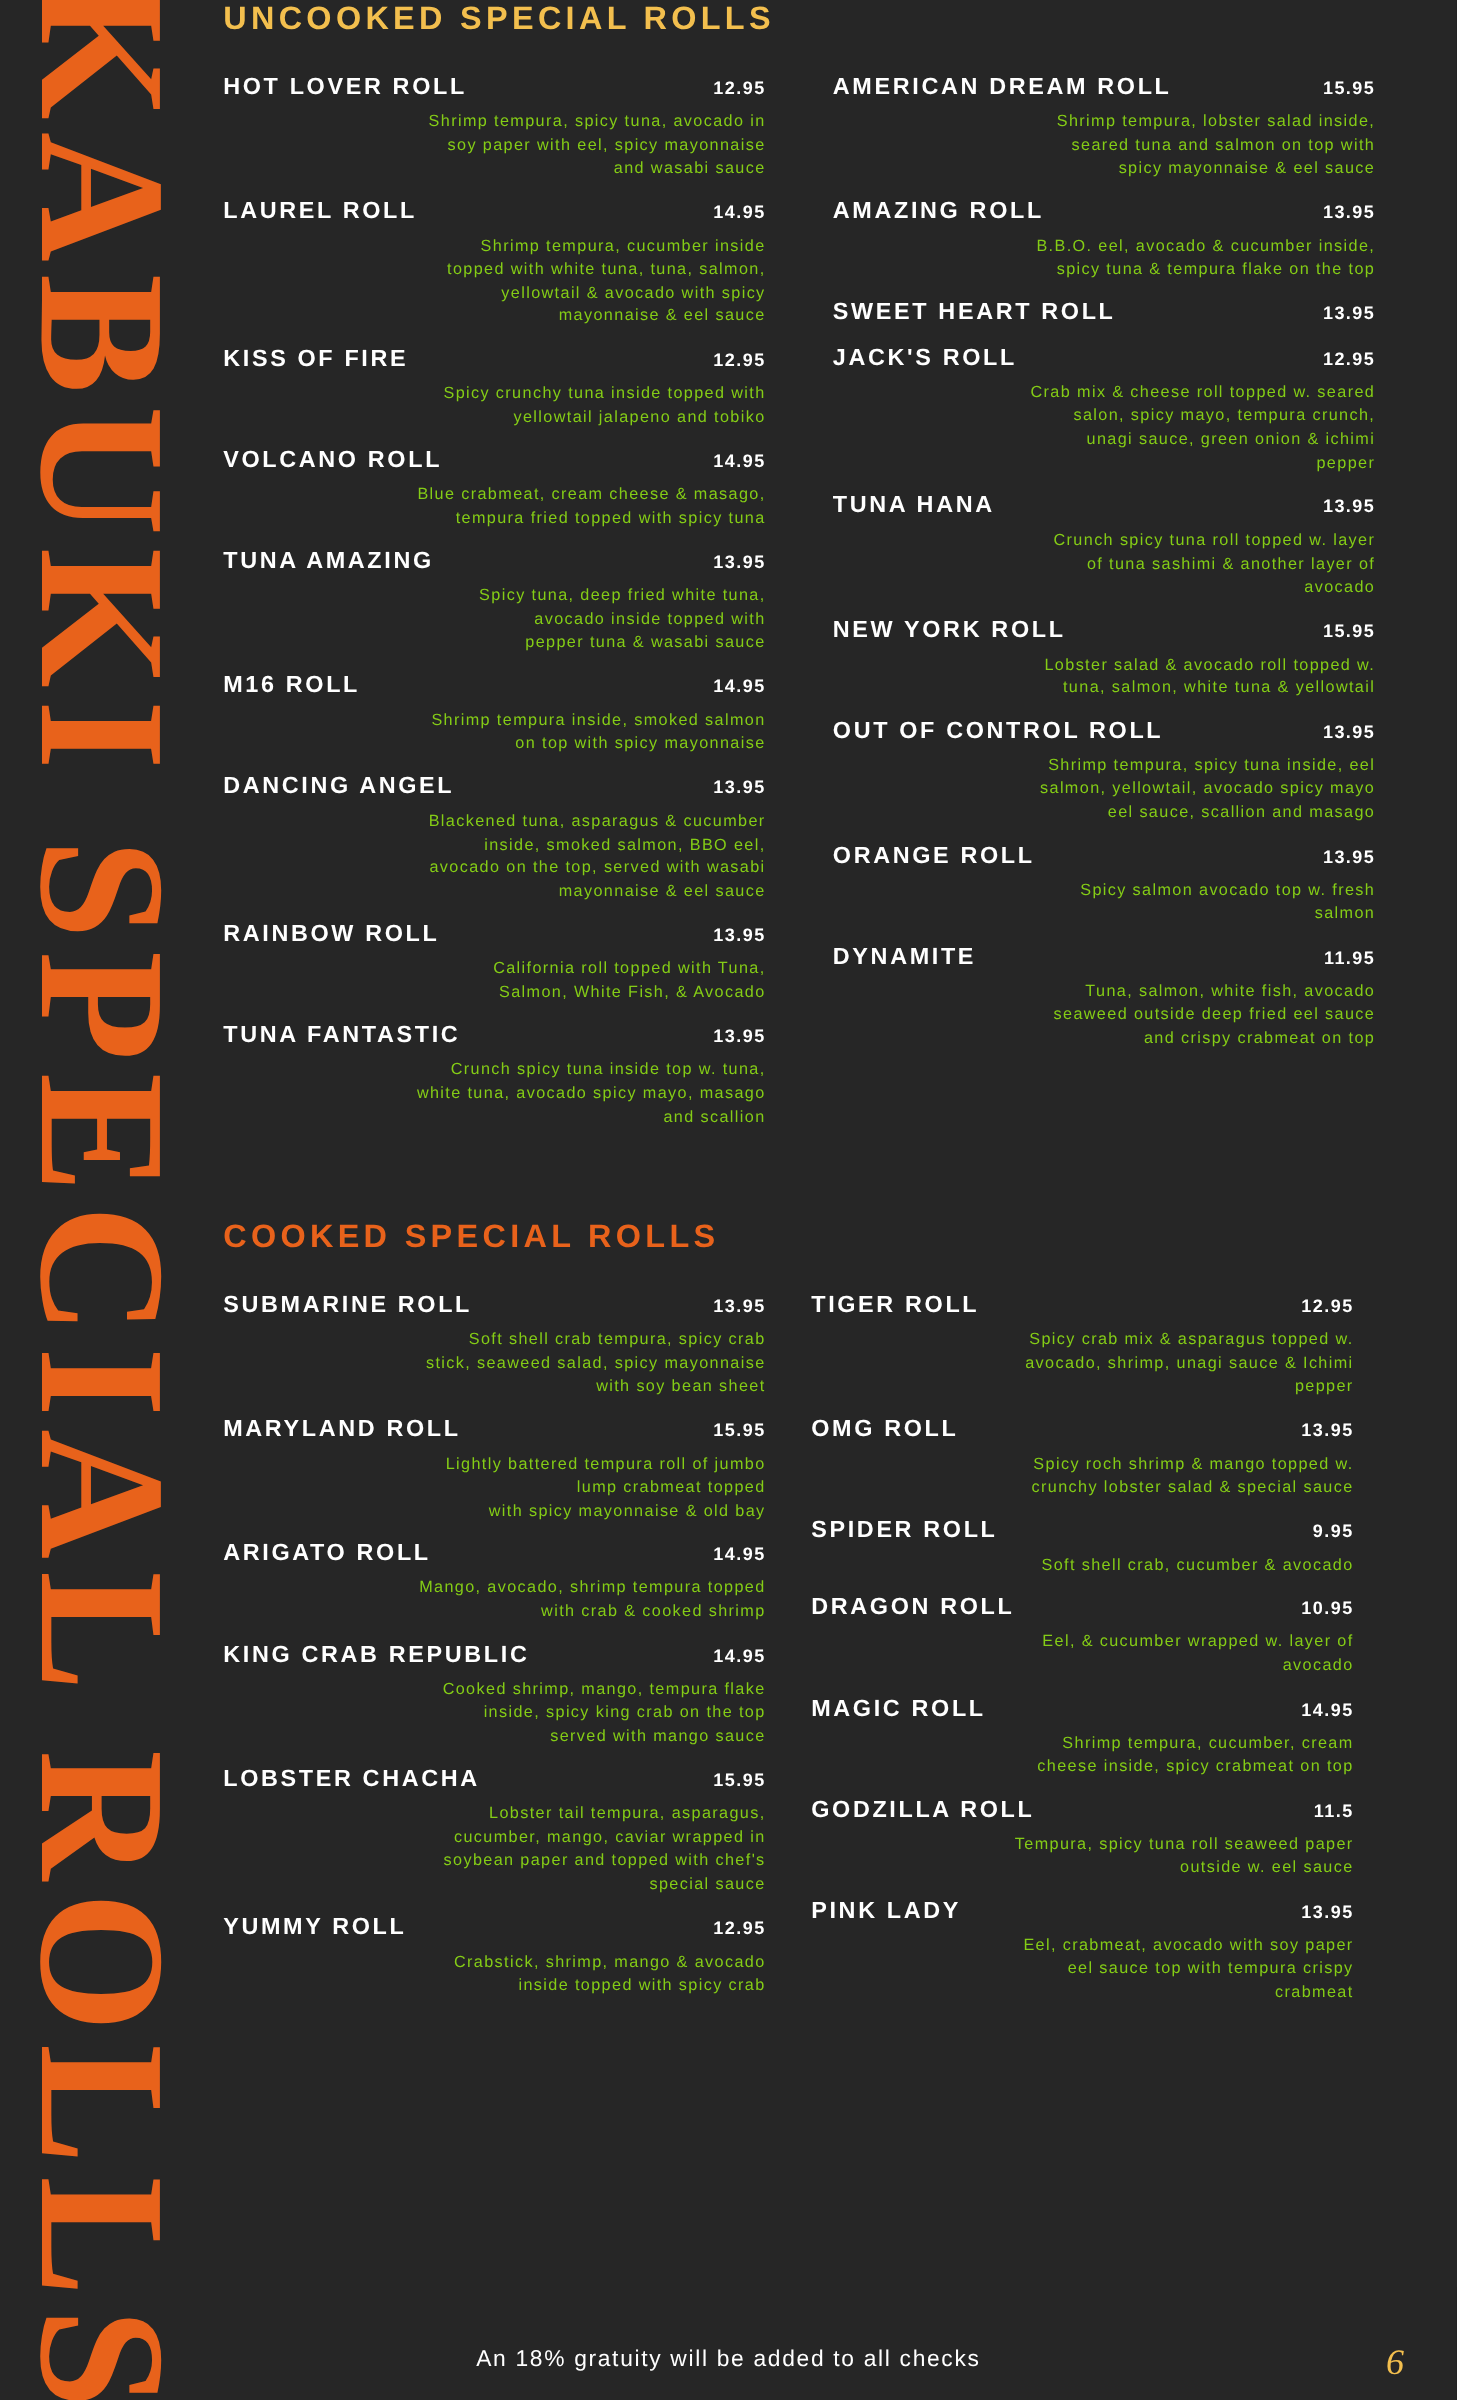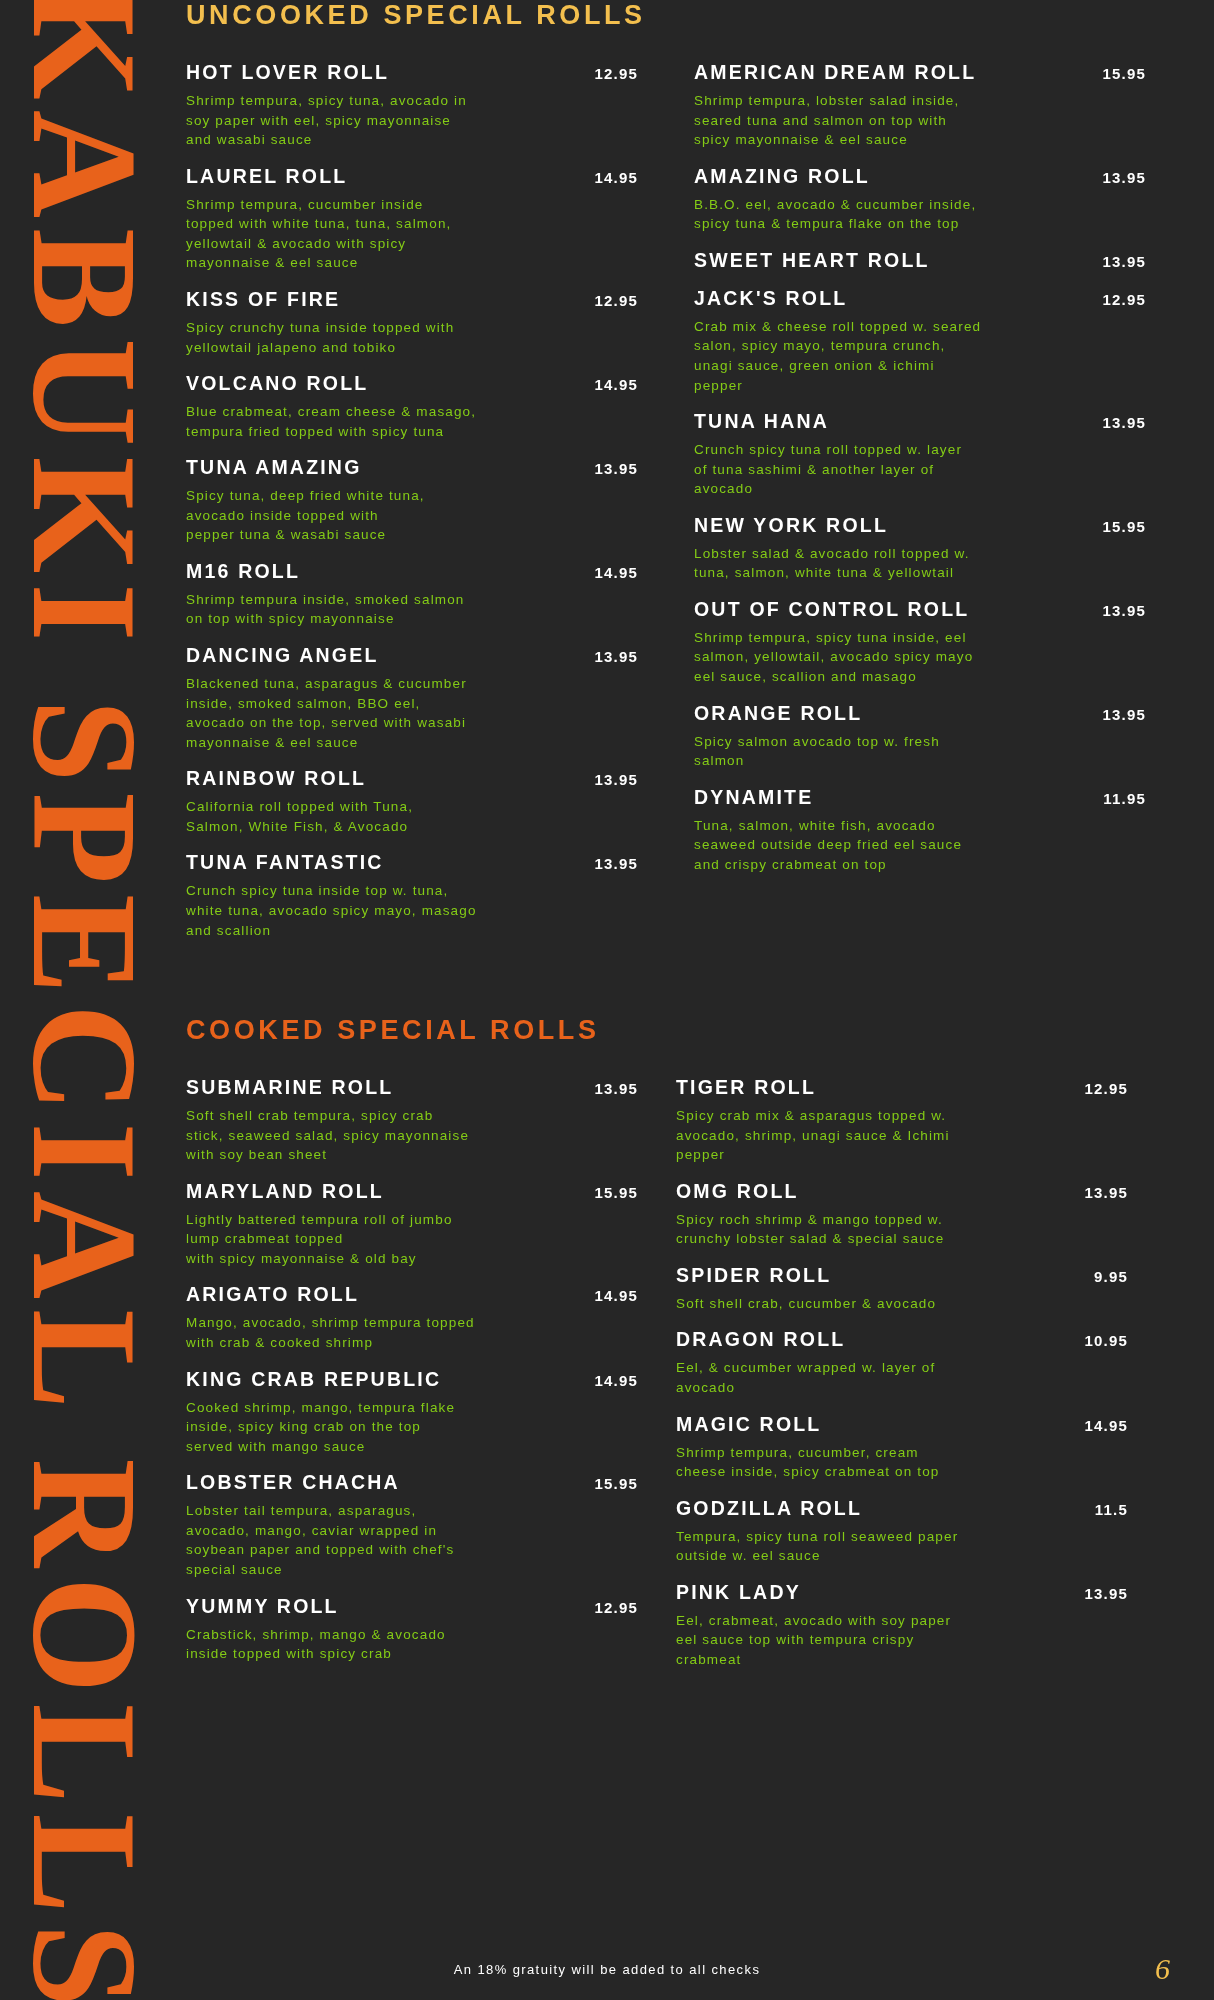--- a/index.html
+++ b/index.html
@@ -54,20 +54,21 @@
     font-weight: bold;
     letter-spacing: 3.6px;
     margin: 0;
   }
   .section-title.uncooked { color: #f3bf4e; }
   .section-title.cooked { color: #e8621b; }
 
   .cols {
     display: flex;
     gap: 56px;
+    text-align: right;
   }
   .col { width: 452px; }
 
   .item { margin-bottom: 15px; }
   .item-head {
     display: flex;
     align-items: baseline;
     justify-content: space-between;
     gap: 8px;
   }
@@ -97,21 +98,21 @@
 
   .footer {
     position: absolute;
     left: 0;
     right: 0;
     bottom: 22px;
     text-align: center;
   }
   .footer-note {
     color: #ffffff;
-    font-size: 13px;
+    font-size: 19px;
     letter-spacing: 1.4px;
   }
   .page-number {
     position: absolute;
     right: 44px;
     bottom: 14px;
     color: #f3bf4e;
     font-family: "Liberation Serif", serif;
     font-style: italic;
     font-size: 30px;
@@ -361,21 +362,21 @@
 inside, spicy king crab on the top
 served with mango sauce</div>
           </div>
 
           <div class="item">
             <div class="item-head">
               <span class="item-name">LOBSTER CHACHA</span>
               <span class="item-price">15.95</span>
             </div>
             <div class="item-desc">Lobster tail tempura, asparagus,
-avocado, mango, caviar wrapped in
+cucumber, mango, caviar wrapped in
 soybean paper and topped with chef's
 special sauce</div>
           </div>
 
           <div class="item">
             <div class="item-head">
               <span class="item-name">YUMMY ROLL</span>
               <span class="item-price">12.95</span>
             </div>
             <div class="item-desc">Crabstick, shrimp, mango &amp; avocado

